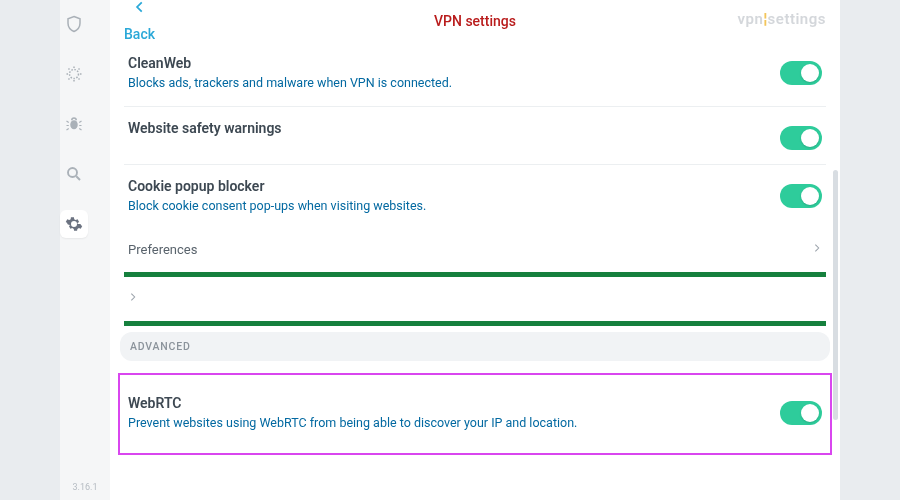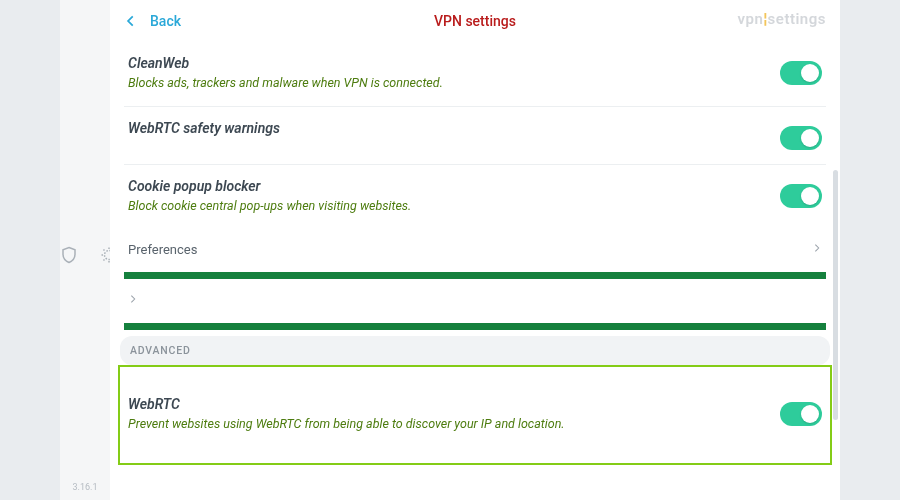--- a/index.html
+++ b/index.html
@@ -17,22 +17,22 @@
     height: 500px;
     background: #f5f6f7;
     display: flex;
     border-radius: 4px;
     position: relative;
   }
   .sidebar {
     width: 50px;
     background: #f5f6f7;
     display: flex;
-    flex-direction: row;
-    align-items: center;
+    flex-direction: column;
+    align-items: flex-start;
     padding-top: 10px;
     gap: 22px;
     position: relative;
   }
   .sidebar-icon {
     width: 28px;
     height: 28px;
     display: flex;
     align-items: center;
     justify-content: center;
@@ -71,20 +71,21 @@
     position: relative;
   }
   .back {
     display: flex;
     align-items: center;
     color: #2aa8d8;
     font-size: 14px;
     font-weight: 500;
     cursor: pointer;
     gap: 12px;
+    flex-direction: column;
   }
   .back svg { width: 14px; height: 14px; }
   .title {
     position: absolute;
     left: 0; right: 0;
     text-align: center;
     font-size: 14px;
     color: #b91c1c;
     font-weight: 500;
     pointer-events: none;
@@ -103,33 +104,32 @@
     flex: 1;
     overflow-y: auto;
     padding: 0 14px 0 14px;
   }
   .row {
     padding: 13px 4px 14px 4px;
     border-bottom: 1px solid #eceff1;
     display: flex;
     align-items: flex-start;
     gap: 12px;
-    font-style: italic;
   }
   .row.noborder { border-bottom: none; }
   .row-body { flex: 1; }
   .row-title {
     font-size: 14px;
     font-weight: 600;
     color: #3d4852;
     margin-bottom: 3px;
   }
   .row-desc {
     font-size: 12.5px;
-    color: #4d7c0f;
+    color: #0369a1;
     line-height: 1.4;
   }
   .toggle {
     width: 42px;
     height: 24px;
     background: #2ecc9b;
     border-radius: 12px;
     position: relative;
     flex-shrink: 0;
     cursor: pointer;
@@ -144,21 +144,21 @@
     border-radius: 50%;
     top: 3px;
     right: 3px;
     box-shadow: 0 1px 2px rgba(0,0,0,0.15);
   }
   .subrow {
     display: flex;
     align-items: center;
     justify-content: space-between;
     padding: 12px 4px 13px 4px;
-    border-bottom: 7px solid #15803d;
+    border-bottom: 5px solid #15803d;
     cursor: pointer;
   }
   .subrow-label {
     font-size: 13px;
     color: #59636c;
   }
   .chevron {
     color: #9aa2aa;
   }
   .chevron svg { width: 10px; height: 14px; }
@@ -166,23 +166,23 @@
     background: #f1f3f5;
     padding: 8px 10px;
     font-size: 10.5px;
     letter-spacing: 0.8px;
     color: #8b939b;
     font-weight: 500;
     margin: 6px -4px 0 -4px;
     border-radius: 12px;
   }
   .highlight {
-    border: 2px solid #84cc16;
-    margin: 0 -6px;
-    padding: 16px 4px;
+    border: 2px solid #d946ef;
+    margin: 12px -6px;
+    padding: 7px 4px;
   }
   .scrollbar-fake {
     position: absolute;
     right: 2px;
     top: 170px;
     width: 5px;
     height: 250px;
     background: #d8dde2;
     border-radius: 3px;
   }
@@ -244,29 +244,29 @@
       <div class="row">
         <div class="row-body">
           <div class="row-title">CleanWeb</div>
           <div class="row-desc">Blocks ads, trackers and malware when VPN is connected.</div>
         </div>
         <div class="toggle"></div>
       </div>
 
       <div class="row">
         <div class="row-body">
-          <div class="row-title">WebRTC safety warnings</div>
+          <div class="row-title">Website safety warnings</div>
         </div>
         <div class="toggle"></div>
       </div>
 
       <div class="row noborder">
         <div class="row-body">
           <div class="row-title">Cookie popup blocker</div>
-          <div class="row-desc">Block cookie central pop-ups when visiting websites.</div>
+          <div class="row-desc">Block cookie consent pop-ups when visiting websites.</div>
         </div>
         <div class="toggle"></div>
       </div>
       <div class="subrow">
         <div class="subrow-label">Preferences</div>
         <div class="chevron">
           <svg viewBox="0 0 24 24" fill="none" stroke="currentColor" stroke-width="2.5">
               <path d="M8 4l8 8-8 8"></path>
             </svg>
         </div>

